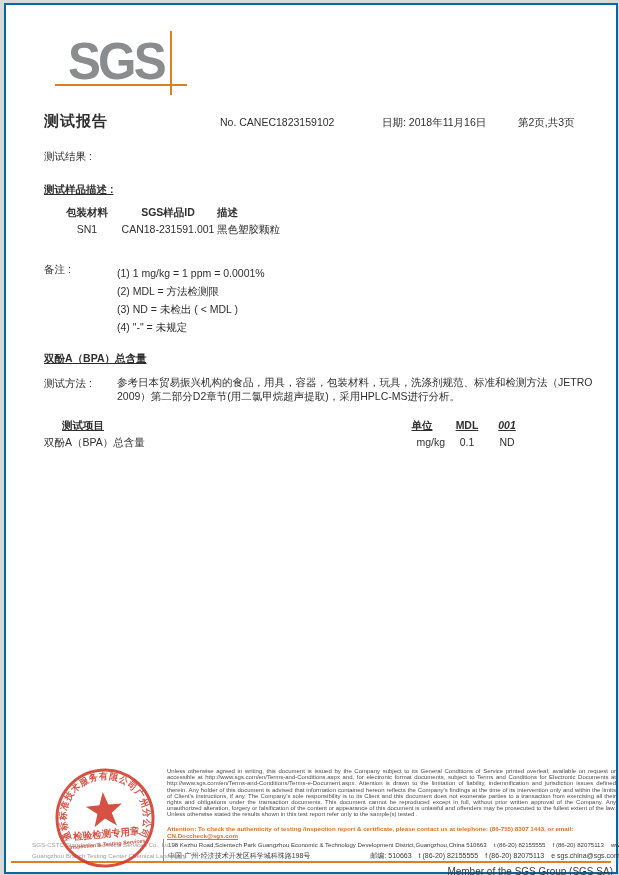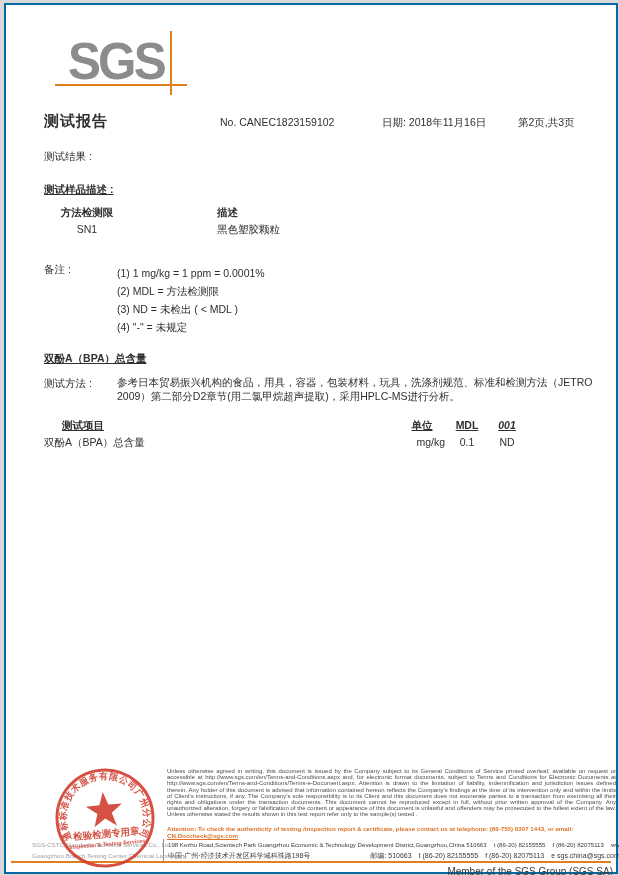--- a/index.html
+++ b/index.html
@@ -74,22 +74,26 @@
 
   <div class="abs page-title">测试报告</div>
   <div class="abs report-no b">No. CANEC1823159102</div>
   <div class="abs report-date b">日期: 2018年11月16日</div>
   <div class="abs page-info b">第2页,共3页</div>
 
   <div class="abs b results-label">测试结果 :</div>
   <div class="abs b sample-desc-label">测试样品描述 :</div>
 
   <div class="abs b st-col st-col1">
-    <div class="st-h">方法检测限</div>
+    <div class="st-h">包装材料</div>
     <div>SN1</div>
+  </div>
+  <div class="abs b st-col st-col2">
+    <div class="st-h">SGS样品ID</div>
+    <div>CAN18-231591.001</div>
   </div>
   <div class="abs b st-col3">
     <div class="st-h">描述</div>
     <div>黑色塑胶颗粒</div>
   </div>
 
   <div class="abs b notes-label">备注 :</div>
   <div class="abs b notes">
     <div>(1) 1 mg/kg = 1 ppm = 0.0001%</div>
     <div>(2) MDL = 方法检测限</div>

